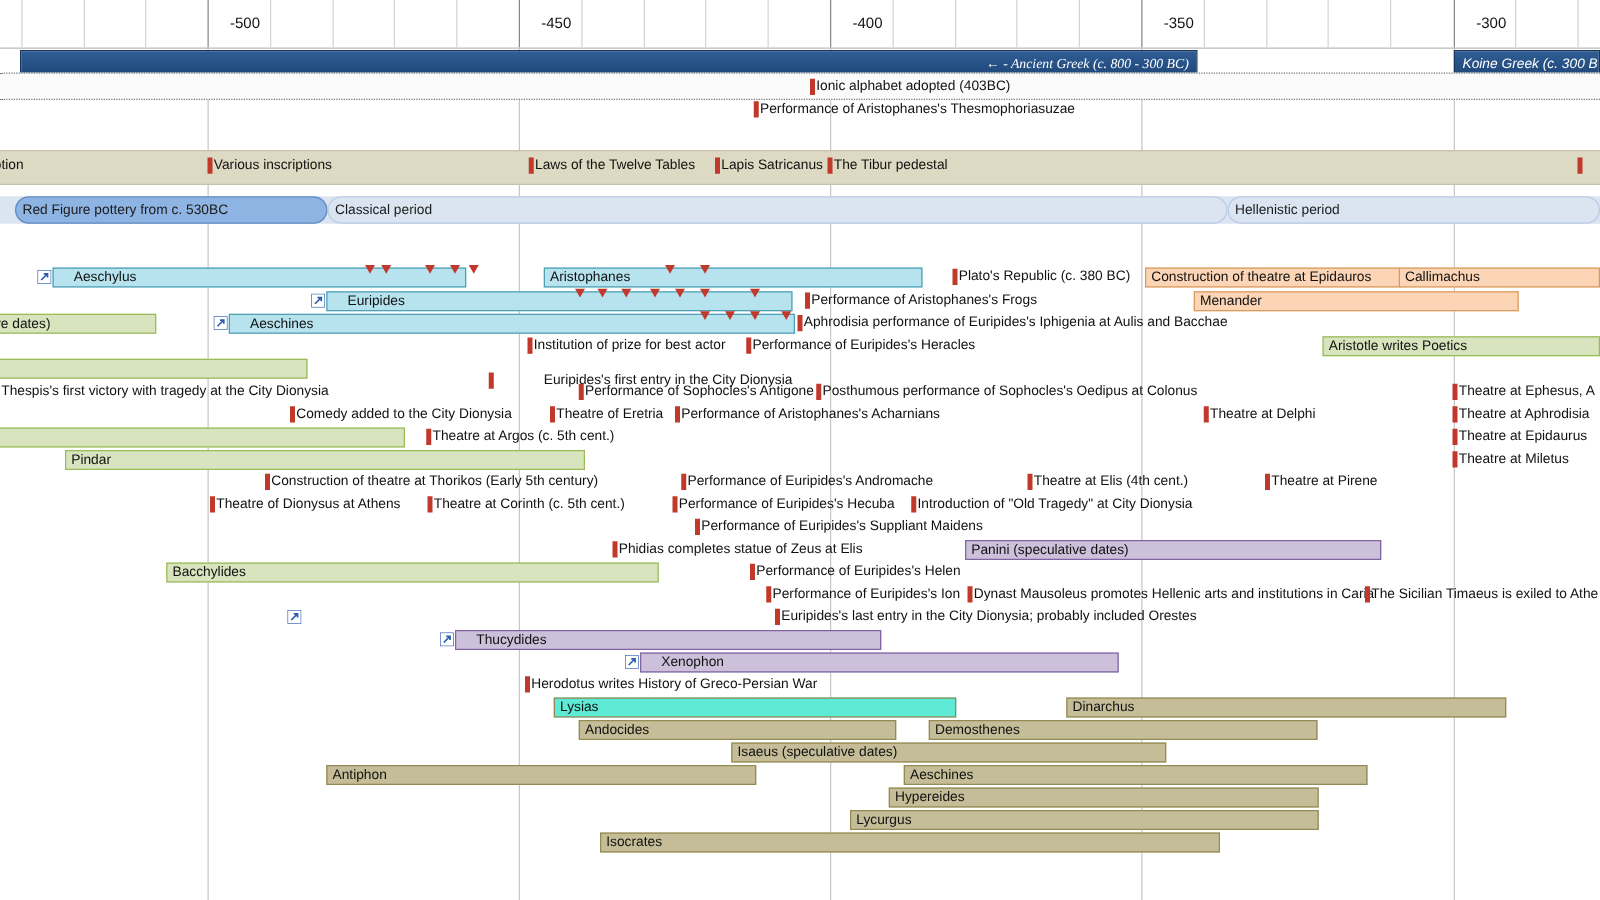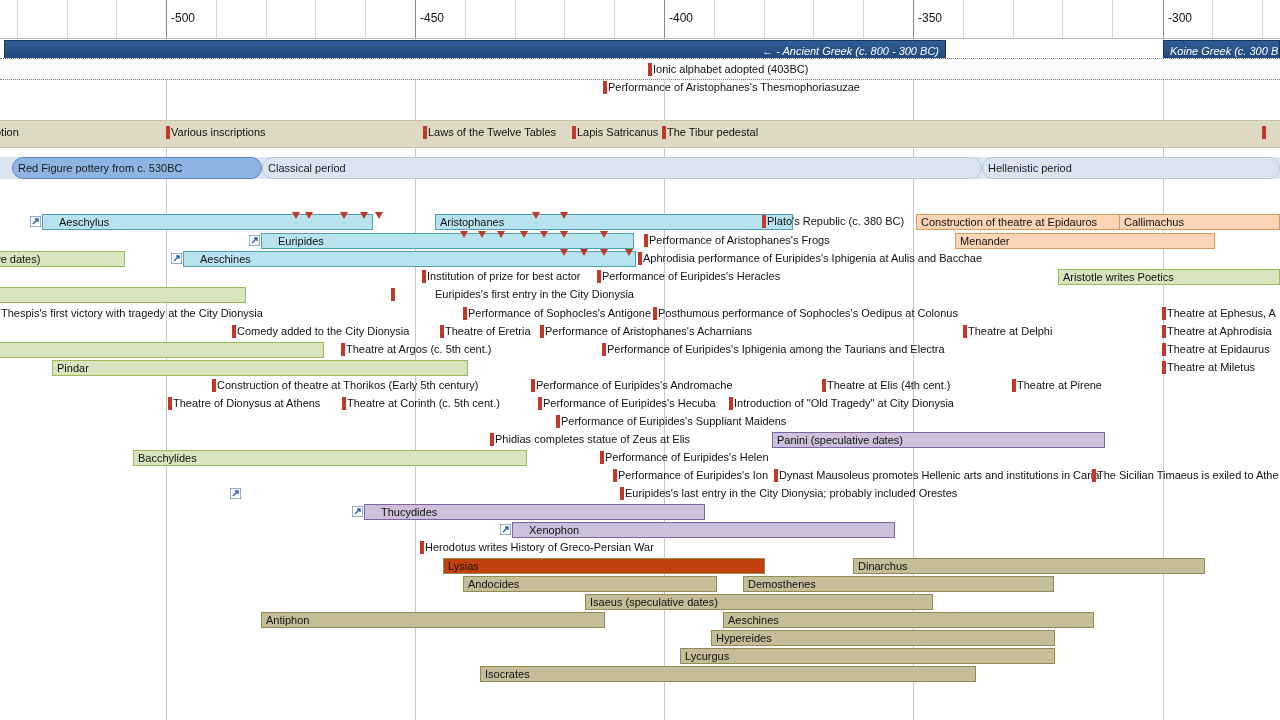--- a/index.html
+++ b/index.html
@@ -7,21 +7,21 @@
     width:1280px;height:720px;overflow:hidden;background:#ffffff;
     font-family:"Liberation Sans", sans-serif;font-size:11px;color:#111;
     position:relative;
   }
   #timeline{position:absolute;left:0;top:0;width:1280px;height:720px;}
 
   
   .ruler{position:absolute;left:0;top:0;width:1280px;height:38px;background:#ffffff;border-bottom:1px solid #b9b9b9;}
   .ruler .tick{position:absolute;top:0;width:1px;height:38px;background:#d5d5d5;}
   .ruler .majortick{position:absolute;top:0;width:1px;height:38px;background:#8a8a8a;}
-  .ruler .lbl{position:absolute;top:11px;font-size:12px;color:#111;padding-left:5px;}
+  .ruler .lbl{position:absolute;top:11px;font-size:12px;color:#111;padding-left:18px;}
 
   
   .vline{position:absolute;top:38px;width:1px;height:682px;background:#c8c8c8;}
 
   
   .era-band{position:absolute;left:0;top:40px;height:22px;width:1280px;}
   .era-seg{position:absolute;top:0;height:22px;box-sizing:border-box;border:1px solid #17365d;
            background:linear-gradient(#2f5d94,#1f4779);color:#fff;font-style:italic;font-size:11px;
            display:flex;align-items:center;}
   .era-seg span{padding:0 6px;white-space:nowrap;}
@@ -87,21 +87,21 @@
       <div class="lbl" style="left:664px;">-400</div>
       <div class="lbl" style="left:913px;">-350</div>
       <div class="lbl" style="left:1163px;">-300</div>
     </div>
     <div class="vline" style="left:166px;"></div>
     <div class="vline" style="left:415px;"></div>
     <div class="vline" style="left:664px;"></div>
     <div class="vline" style="left:913px;"></div>
     <div class="vline" style="left:1163px;"></div>
     <div class="era-band">
-      <div class="era-seg right" style="left:4px;width:942px;">
+      <div class="era-seg right" style="left:16px;width:942px;font-family:Liberation Serif, serif;">
         <span>← - Ancient Greek (c. 800 - 300 BC)</span>
       </div>
       <div class="era-seg" style="left:1163px;width:117px;">
         <span>Koine Greek (c. 300 B</span>
       </div>
     </div>
     <div class="dotrow" style="top:58px;"></div>
     <div class="evt" style="left:648px;top:62px;">Ionic alphabet adopted (403BC)</div>
     <div class="evt" style="left:603px;top:80px;">Performance of Aristophanes's Thesmophoriasuzae</div>
     <div class="beige-band" style="top:120px;"></div>
@@ -124,21 +124,21 @@
     </div>
     <div class="bar" style="left:42px;top:214px;width:331px;background:#b7e3ee;border-color:#4f9fb5;">
       <span class="t" style="padding-left:16px;">Aeschylus</span>
     </div>
     <div class="lnk" style="left:30px;top:216px;">
       <svg width="11" height="11" viewBox="0 0 11 11">
         <rect x="0" y="0" width="11" height="11" fill="#ffffff" stroke="#2a5db0" stroke-width="1"></rect>
         <path d="M3 8 L8 3 M5 3 H8 V6" stroke="#2a5db0" stroke-width="1.4" fill="none"></path>
       </svg>
     </div>
-    <div class="bar" style="left:435px;top:214px;width:358px;background:#b7e3ee;border-color:#4f9fb5;">
+    <div class="bar" style="left:435px;top:214px;width:303px;background:#b7e3ee;border-color:#4f9fb5;">
       <span class="t">Aristophanes</span>
     </div>
     <div class="bar" style="left:916px;top:214px;width:205px;background:#fbd5b5;border-color:#d99a5e;">
       <span class="t">Construction of theatre at Epidauros</span>
     </div>
     <div class="bar" style="left:1119px;top:214px;width:161px;background:#fbd5b5;border-color:#d99a5e;">
       <span class="t">Callimachus</span>
     </div>
     <div class="bar" style="left:261px;top:233px;width:373px;background:#b7e3ee;border-color:#4f9fb5;">
       <span class="t" style="padding-left:16px;">Euripides</span>
@@ -199,21 +199,21 @@
     </div>
     <div class="bar" style="left:512px;top:522px;width:383px;background:#ccc0da;border-color:#8064a2;">
       <span class="t" style="padding-left:16px;">Xenophon</span>
     </div>
     <div class="lnk" style="left:500px;top:524px;">
       <svg width="11" height="11" viewBox="0 0 11 11">
         <rect x="0" y="0" width="11" height="11" fill="#ffffff" stroke="#2a5db0" stroke-width="1"></rect>
         <path d="M3 8 L8 3 M5 3 H8 V6" stroke="#2a5db0" stroke-width="1.4" fill="none"></path>
       </svg>
     </div>
-    <div class="bar" style="left:443px;top:558px;width:322px;background:#c2410c;border-color:#948a54;">
+    <div class="bar" style="left:443px;top:558px;width:322px;background:#5eead4;border-color:#948a54;">
       <span class="t">Lysias</span>
     </div>
     <div class="bar" style="left:853px;top:558px;width:352px;background:#c4bd97;border-color:#948a54;">
       <span class="t">Dinarchus</span>
     </div>
     <div class="bar" style="left:463px;top:576px;width:254px;background:#c4bd97;border-color:#948a54;">
       <span class="t">Andocides</span>
     </div>
     <div class="bar" style="left:743px;top:576px;width:311px;background:#c4bd97;border-color:#948a54;">
       <span class="t">Demosthenes</span>
@@ -234,36 +234,35 @@
       <span class="t">Lycurgus</span>
     </div>
     <div class="bar" style="left:480px;top:666px;width:496px;background:#c4bd97;border-color:#948a54;">
       <span class="t">Isocrates</span>
     </div>
     <div class="evt" style="left:762px;top:214px;">Plato's Republic (c. 380 BC)</div>
     <div class="evt" style="left:644px;top:233px;">Performance of Aristophanes's Frogs</div>
     <div class="evt" style="left:638px;top:251px;">Aphrodisia performance of Euripides's Iphigenia at Aulis and Bacchae</div>
     <div class="evt" style="left:422px;top:269px;">Institution of prize for best actor</div>
     <div class="evt" style="left:597px;top:269px;">Performance of Euripides's Heracles</div>
-    <div class="evt" style="left:391px;top:287px;padding-left:44px;">Euripides's first entry in the City Dionysia</div>
+    <div class="evt" style="left:391px;top:297px;padding-left:44px;">Euripides's first entry in the City Dionysia</div>
     <div class="evt" style="left:-4px;top:306px;">Thespis's first victory with tragedy at the City Dionysia</div>
     <div class="evt" style="left:463px;top:306px;">Performance of Sophocles's Antigone</div>
     <div class="evt" style="left:653px;top:306px;">Posthumous performance of Sophocles's Oedipus at Colonus</div>
     <div class="evt" style="left:1162px;top:306px;">Theatre at Ephesus, A</div>
     <div class="evt" style="left:232px;top:324px;">Comedy added to the City Dionysia</div>
     <div class="evt" style="left:440px;top:324px;">Theatre of Eretria</div>
     <div class="evt" style="left:540px;top:324px;">Performance of Aristophanes's Acharnians</div>
     <div class="evt" style="left:963px;top:324px;">Theatre at Delphi</div>
     <div class="evt" style="left:1162px;top:324px;">Theatre at Aphrodisia</div>
     <div class="evt" style="left:341px;top:342px;">Theatre at Argos (c. 5th cent.)</div>
-    <div class="evt" style="left:602px;top:342px;">Performance of Euripides's Iphigenia among the Taurians and Electra</div>
     <div class="evt" style="left:1162px;top:342px;">Theatre at Epidaurus</div>
     <div class="evt" style="left:1162px;top:360px;">Theatre at Miletus</div>
     <div class="evt" style="left:212px;top:378px;">Construction of theatre at Thorikos (Early 5th century)</div>
-    <div class="evt" style="left:531px;top:378px;">Performance of Euripides's Andromache</div>
+    <div class="evt" style="left:545px;top:378px;">Performance of Euripides's Andromache</div>
     <div class="evt" style="left:822px;top:378px;">Theatre at Elis (4th cent.)</div>
     <div class="evt" style="left:1012px;top:378px;">Theatre at Pirene</div>
     <div class="evt" style="left:168px;top:396px;">Theatre of Dionysus at Athens</div>
     <div class="evt" style="left:342px;top:396px;">Theatre at Corinth (c. 5th cent.)</div>
     <div class="evt" style="left:538px;top:396px;">Performance of Euripides's Hecuba</div>
     <div class="evt" style="left:729px;top:396px;">Introduction of "Old Tragedy" at City Dionysia</div>
     <div class="evt" style="left:556px;top:414px;">Performance of Euripides's Suppliant Maidens</div>
     <div class="evt" style="left:490px;top:432px;">Phidias completes statue of Zeus at Elis</div>
     <div class="evt" style="left:600px;top:450px;">Performance of Euripides's Helen</div>
     <div class="evt" style="left:613px;top:468px;">Performance of Euripides's Ion</div>

